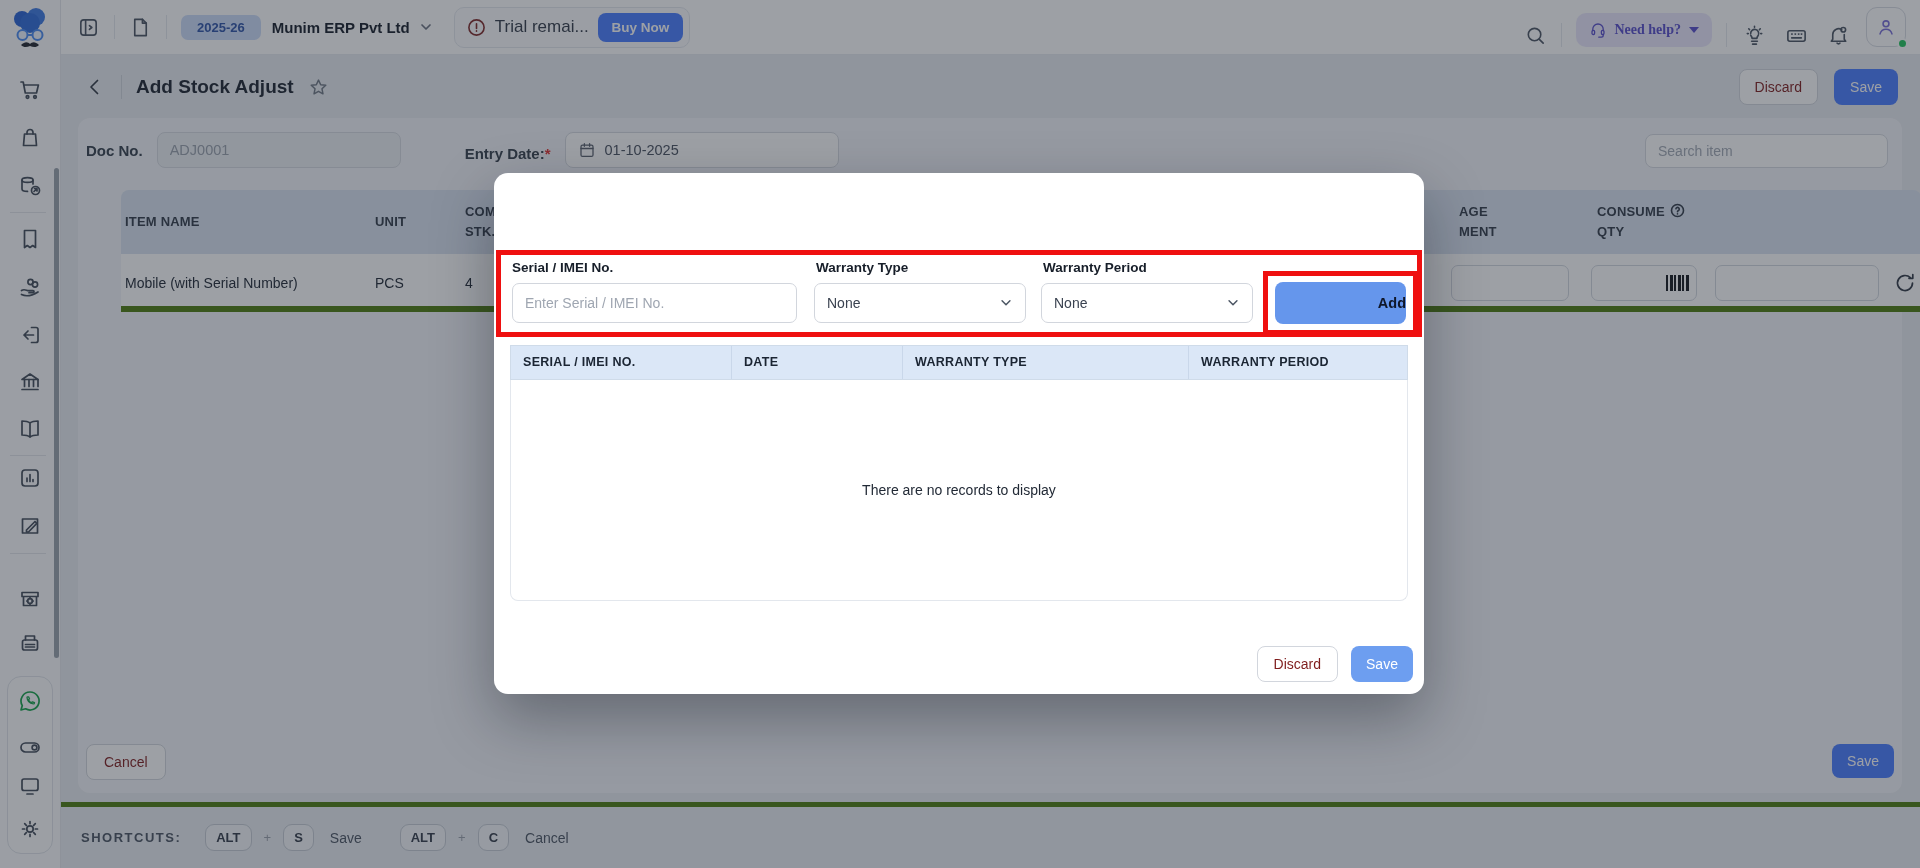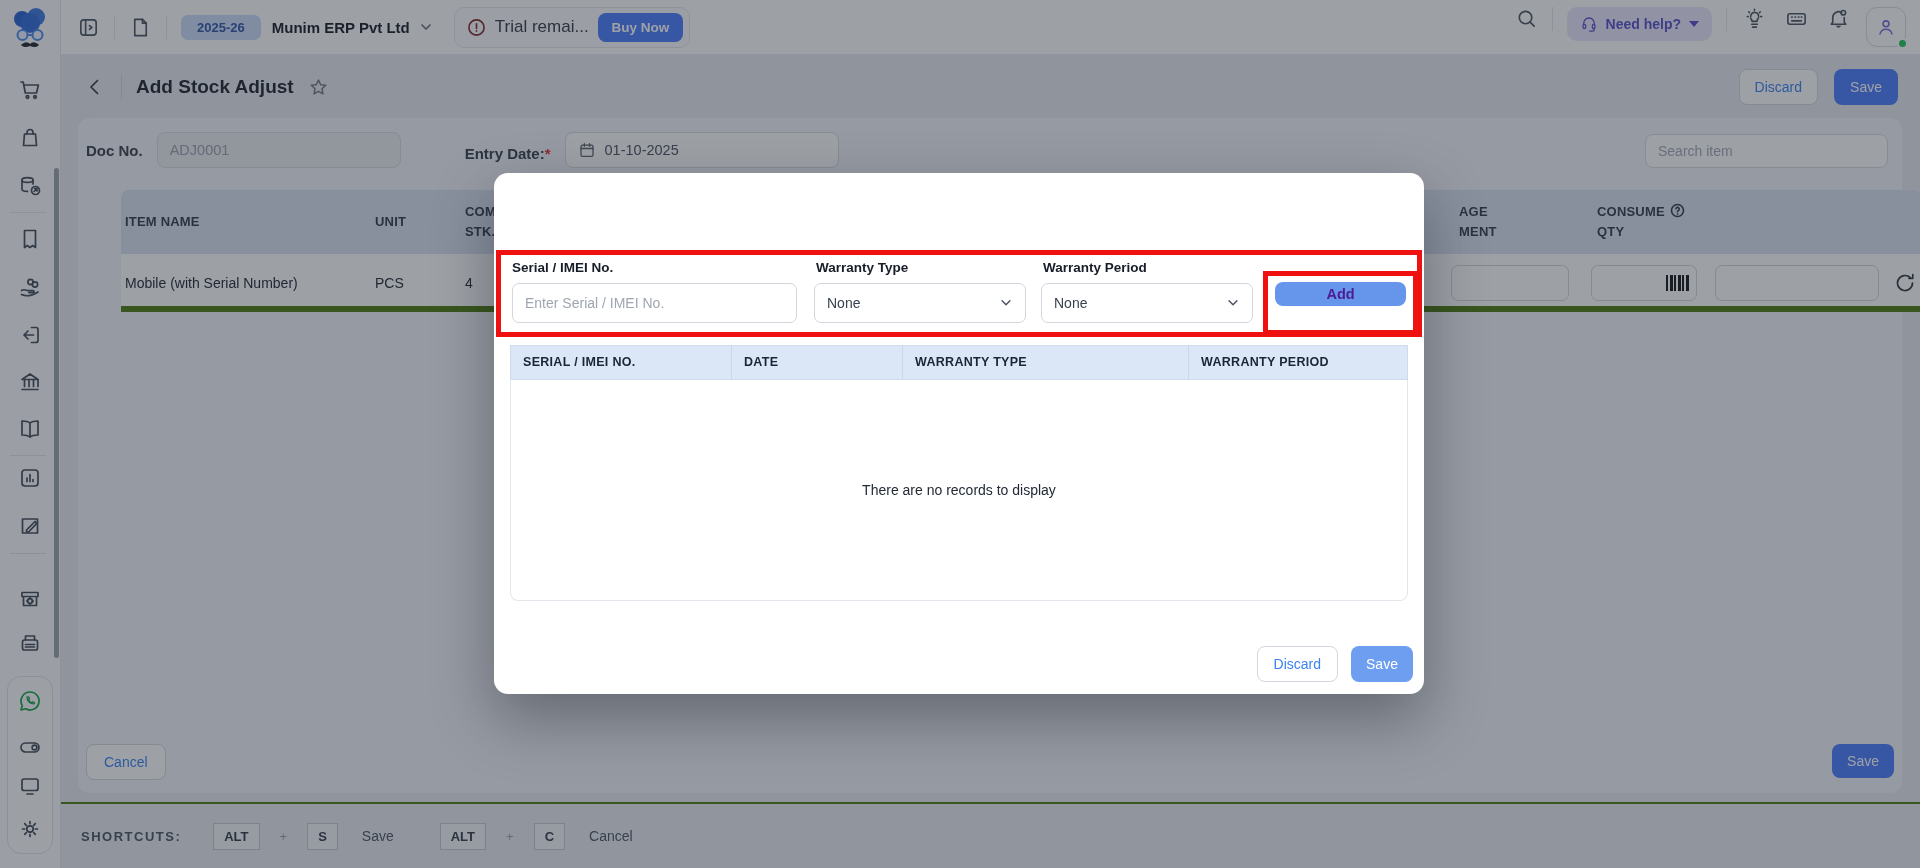--- a/index.html
+++ b/index.html
@@ -27,37 +27,37 @@
   .topbar { position:absolute; left:61px; top:0; width:1859px; height:55px; background:#ffffff; border-bottom:1px solid #e7eaef; display:flex; align-items:center; padding:0 14px 0 16px; z-index:2; }
   .t-ico { width:23px; height:23px; color:#4b5563; cursor:pointer; }
   .vsep { width:1px; height:24px; background:#e5e8ed; margin:0 14px; }
   .fy-badge { background:#ccdcf8; color:#2f54a8; font-size:13px; font-weight:700; padding:5px 16px; border-radius:7px; cursor:pointer; }
   .company { font-size:15px; font-weight:700; color:#171e29; margin-left:11px; cursor:pointer; }
   .chev { width:16px; height:16px; color:#6b7280; margin-left:8px; }
   .trial-pill { display:flex; align-items:center; gap:9px; border:1px solid #e5e8ee; background:#fcfcfe; border-radius:10px; padding:5px 6px 5px 12px; margin-left:20px; }
   .trial-txt { font-size:17px; color:#343c49; max-width:105px; white-space:nowrap; overflow:hidden; }
   .buy-btn { background:#4a7dff; color:#fff; font-size:13.5px; font-weight:700; padding:7px 14px; border-radius:8px; border:none; cursor:pointer; }
   .alert-ic { width:19px; height:19px; color:#7f2a2a; }
-  .tb-right { margin-left:auto; display:flex; align-items:flex-start; }
+  .tb-right { margin-left:auto; display:flex; align-items:flex-end;font-family:Liberation Serif, serif; }
   .help-pill { display:flex; align-items:center; gap:8px; background:#eae7fb; color:#584ecb; border-radius:10px; padding:8px 13px; font-size:14px; font-weight:600; cursor:pointer; }
   .caret { width:0; height:0; border-left:5px solid transparent; border-right:5px solid transparent; border-top:6px solid #584ecb; }
   .tb-icons { display:flex; align-items:center; gap:19px; margin:0 6px 0 2px; }
   .avatar-box { position:relative; width:40px; height:40px; border:1.5px solid #d8dce3; border-radius:11px; display:flex; align-items:center; justify-content:center; color:#7a6fd8; margin-left:10px; cursor:pointer; }
   .status-dot { position:absolute; right:-3px; bottom:-3px; width:11px; height:11px; border-radius:50%; background:#22c55e; border:2px solid #fff; }
 
   
   .content { position:absolute; left:61px; top:55px; width:1859px; height:813px; background:#e8ebf0; }
   .page-head { position:absolute; top:8px; left:22px; right:22px; height:48px; display:flex; align-items:center; }
   .back-ic { width:24px; height:24px; color:#323a46; cursor:pointer; }
   .ph-sep { width:1px; height:24px; background:#cfd4db; margin:0 14px; }
   .page-title { font-size:19px; font-weight:700; color:#1d2530; }
   .star-ic { width:21px; height:21px; color:#6f7884; margin-left:14px; cursor:pointer; }
   .ph-right { margin-left:auto; display:flex; gap:16px; }
   .btn { border-radius:8px; font-size:14px; cursor:pointer; border:1px solid transparent; font-family:inherit; }
-  .btn-ghost { background:#fff; border-color:#d2d6dd; color:#3b82f6; padding:9px 15px; }
+  .btn-ghost { background:#fff; border-color:#d2d6dd; color:#7f1d1d; padding:9px 15px; }
   .btn-primary { background:#4a7dff; color:#fff; padding:9px 16px; border:none; }
 
   .card { position:absolute; left:17px; top:63px; width:1824px; height:675px; background:#f3f5f9; border-radius:12px; }
   .doc-row { position:absolute; top:14px; left:8px; display:flex; align-items:center; }
   .f-label { font-size:15px; font-weight:600; color:#36404d; }
   .doc-input { margin-left:14px; width:244px; height:36px; background:#eceff3; border:1px solid #d6dae1; border-radius:8px; color:#99a1ac; font-size:14.5px; padding:0 12px; font-family:inherit; }
   .date-label { margin-left:64px;margin-top:6px; }
   .req { color:#e03131; }
   .date-box { margin-left:14px; width:274px; height:36px; background:#fff; border:1px solid #d6dae1; border-radius:8px; display:flex; align-items:center; gap:9px; padding:0 12px; font-size:14.5px; color:#4a5260; cursor:pointer; }
   .cal-ic { width:18px; height:18px; color:#59616e; }
@@ -74,41 +74,41 @@
   .tbl-row { position:relative; height:58px; background:#ffffff; border-bottom:6px solid #4d7c0f; }
   .td { position:absolute; top:0; height:58px; line-height:58px; font-size:14px; color:#222a36; }
   .row-input { position:absolute; top:11px; height:36px; background:#fff; border:1px solid #d3d8df; border-radius:7px; font-size:14px; padding:0 10px; font-family:inherit; }
   .barcode { position:absolute; top:21px; width:24px; height:16px; background:repeating-linear-gradient(90deg,#15181d 0 2px,transparent 2px 4px,#15181d 4px 7px,transparent 7px 8px); cursor:pointer; }
   .refresh-ic { position:absolute; top:17px; width:24px; height:24px; color:#323a46; cursor:pointer; }
 
   .cancel-btn { position:absolute; left:8px; top:626px; padding:9px 17px; }
   .save-bottom { position:absolute; right:8px; top:626px; padding:9px 15px; }
 
   
-  .footer { position:absolute; left:0; bottom:0; width:1859px; height:66px; background:#eaedf2; border-top:2px solid #4d7c0f; display:flex; align-items:center; padding-left:20px; gap:18px; }
+  .footer { position:absolute; left:0; bottom:0; width:1859px; height:66px; background:#eaedf2; border-top:5px solid #4d7c0f; display:flex; align-items:center; padding-left:20px; gap:10px; }
   .sc-label { font-size:13px; font-weight:700; color:#4b5563; letter-spacing:1.5px; margin-right:14px; }
-  .kbd { border:1px solid #c6ccd5; background:#f4f6f9; border-radius:0; padding:5px 10px; font-size:13px; font-weight:700; color:#343c49; }
+  .kbd { border:1px solid #c6ccd5; background:#f4f6f9; border-radius:9px; padding:5px 10px; font-size:13px; font-weight:700; color:#343c49; }
   .plus { color:#9aa1ab; font-size:13px; margin:0 2px; }
   .sc-act { font-size:14px; color:#4b5563; margin-left:6px; margin-right:28px; }
 
   
   .overlay { position:absolute; inset:0; background:rgba(32,38,51,.44); z-index:10; }
   .modal { position:absolute; left:494px; top:173px; width:930px; height:521px; background:#fff; border-radius:14px; box-shadow:0 24px 60px rgba(10,15,25,.35); z-index:20; }
   .m-head { height:58px; display:flex; align-items:center; padding:0 22px; border-bottom:1px solid #e8ebf0; }
   .m-title { font-size:16.5px; font-weight:700; color:#222a36; }
   .m-close { margin-left:auto; width:20px; height:20px; color:#333a45; cursor:pointer; }
   .anno { position:absolute; border:5px solid #ef1010; z-index:40; pointer-events:none; }
   .anno-outer { left:2px; top:77px; width:926px; height:87px; }
   .anno-add { left:769px; top:98px; width:155px; height:64px; }
   .m-label { position:absolute; top:87px; font-size:13.5px; font-weight:700; color:#171e29; }
   .m-input { position:absolute; top:110px; height:40px; border:1px solid #d2d6dd; border-radius:7px; background:#fff; font-size:14px; padding:0 12px; font-family:inherit; }
   .m-input::placeholder { color:#9fa6b1; }
   .m-select { position:absolute; top:110px; height:40px; border:1px solid #d2d6dd; border-radius:7px; background:#fff; font-size:14px; color:#3a4250; display:flex; align-items:center; justify-content:space-between; padding:0 12px; cursor:pointer; }
   .sel-chev { width:14px; height:14px; color:#4b5563; }
-  .add-btn { position:absolute; left:781px; top:109px; width:131px; height:24px; background:#6596ec; color:#4c1d95; border:none; border-radius:8px; font-size:14.5px; font-weight:600; cursor:pointer; font-family:inherit; }
+  .add-btn { position:absolute; left:781px; top:109px; width:131px; height:42px; background:#6596ec; color:#0f172a; border:none; border-radius:8px; font-size:14.5px; font-weight:600; cursor:pointer; font-family:inherit;text-align:right; }
   .m-table { position:absolute; left:16px; top:172px; width:898px; }
   .mt-head { display:flex; height:35px; background:#dbe7f7; border:1px solid #cfdbe9; }
   .mt-th { font-size:12.5px; font-weight:700; color:#1b2533; letter-spacing:.3px; line-height:33px; padding-left:12px; border-right:1px solid #c9d7ea; }
   .mt-th:last-child { border-right:none; }
   .mt-c1{width:221px;} .mt-c2{width:171px;} .mt-c3{width:286px;} .mt-c4{flex:1;}
   .mt-body { height:221px; border:1px solid #e3e7ed; border-top:none; border-radius:0 0 8px 8px; display:flex; align-items:center; justify-content:center; font-size:14px; color:#222a36; }
   .m-actions { position:absolute; right:11px; bottom:12px; display:flex; gap:13px; }
   .m-discard { padding:9px 16px; }
   .m-save { background:#6d9ef0; color:#fff; border:none; padding:9px 14px; width:62px; }
 </style>

